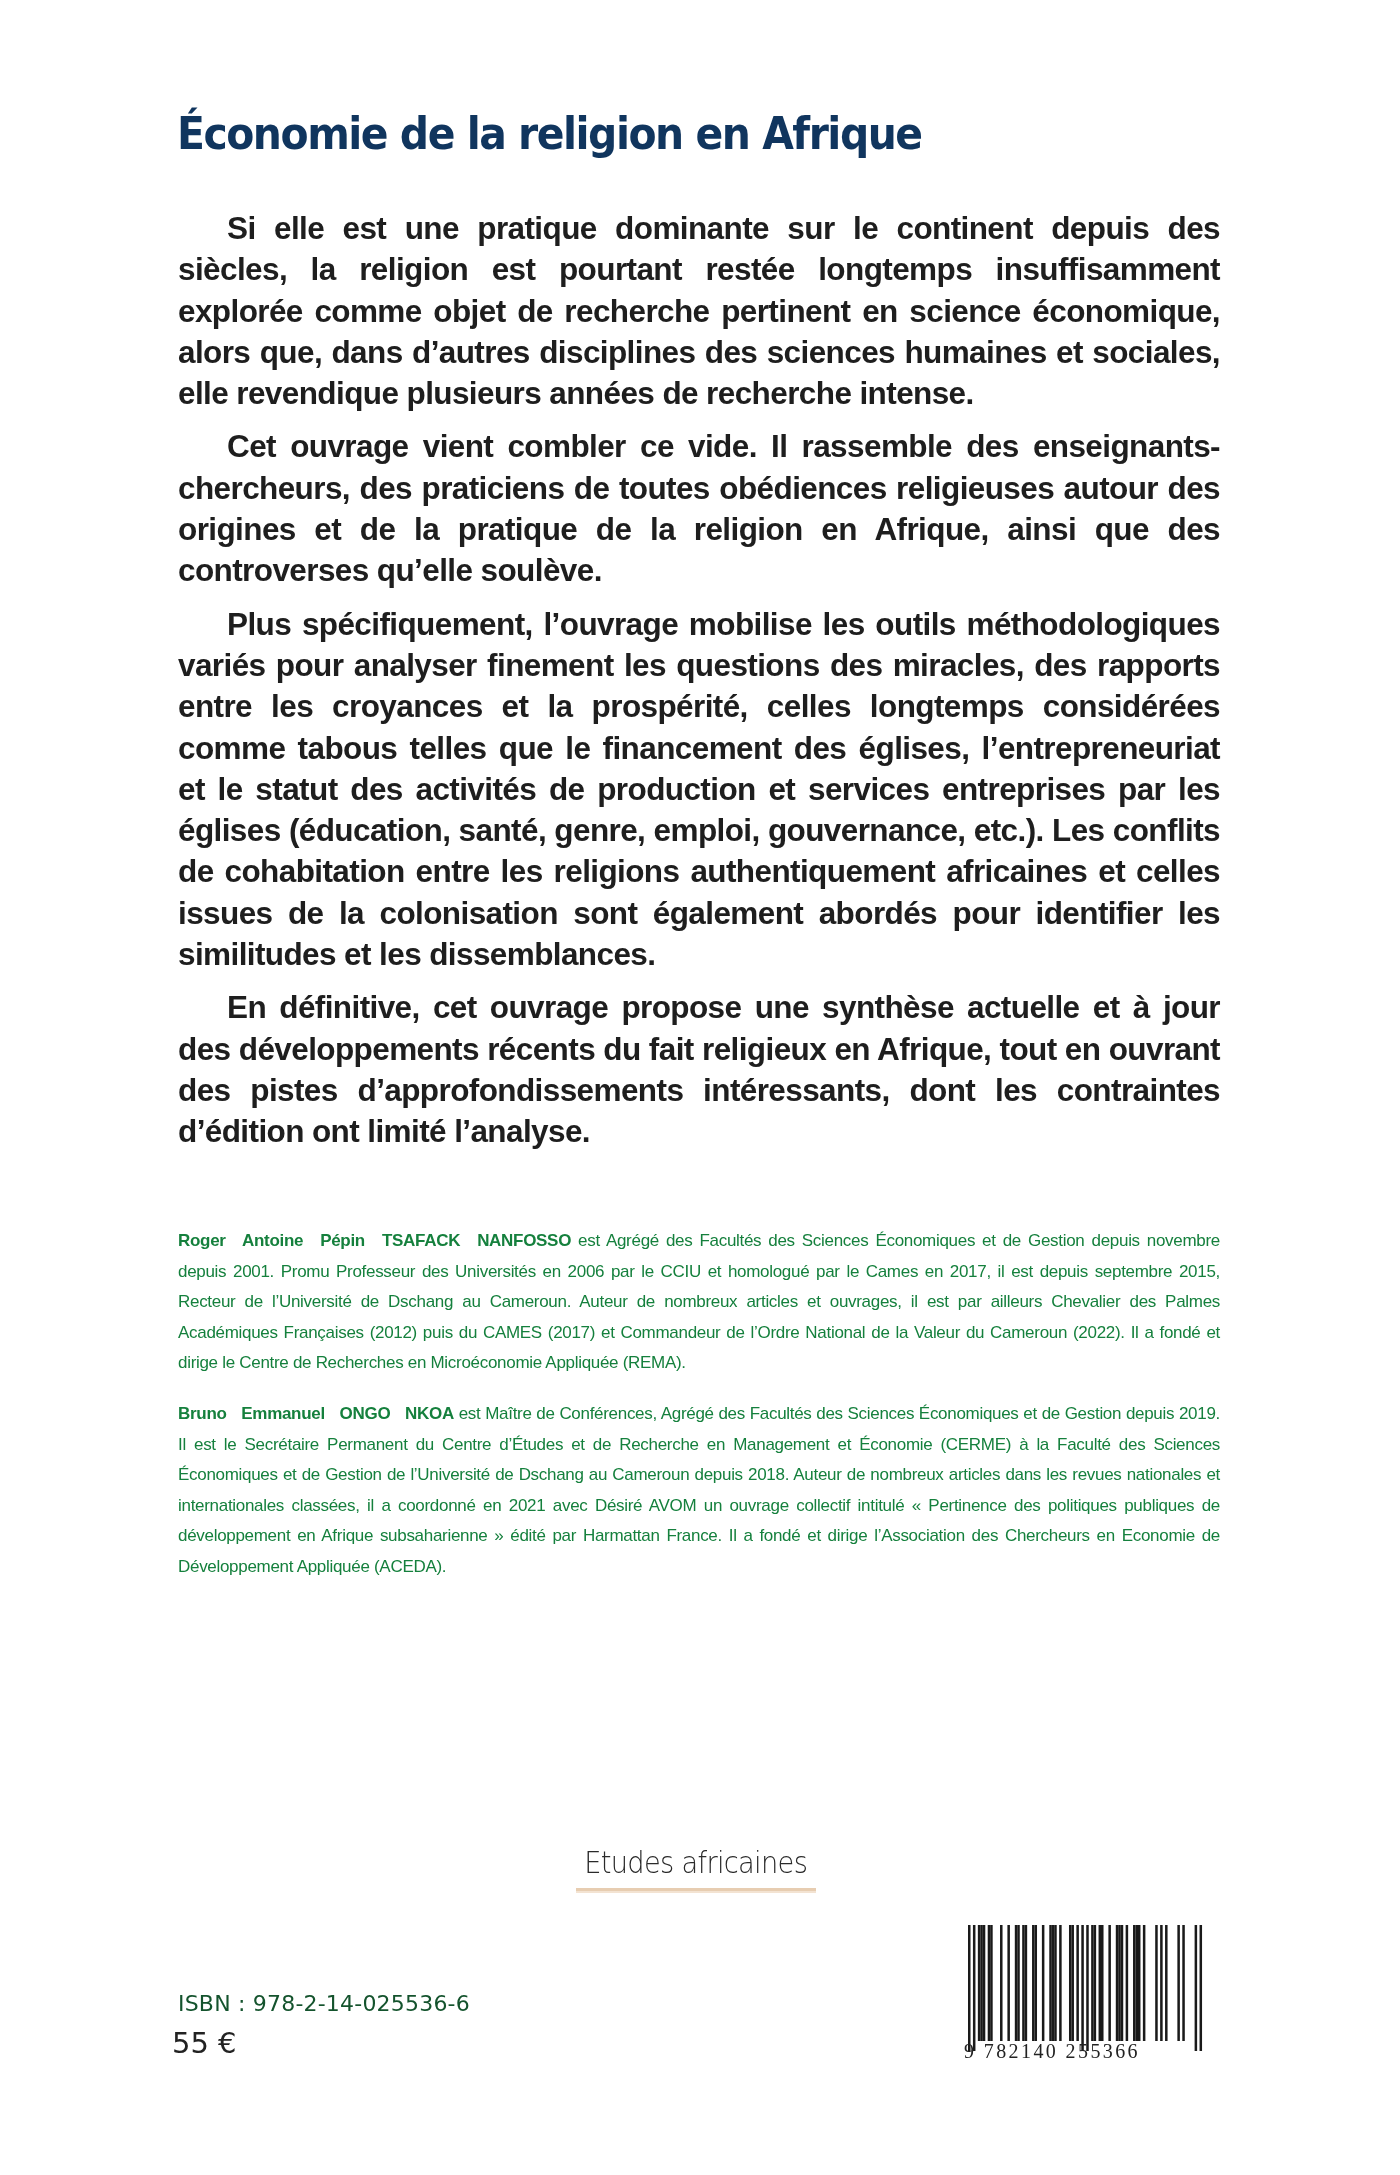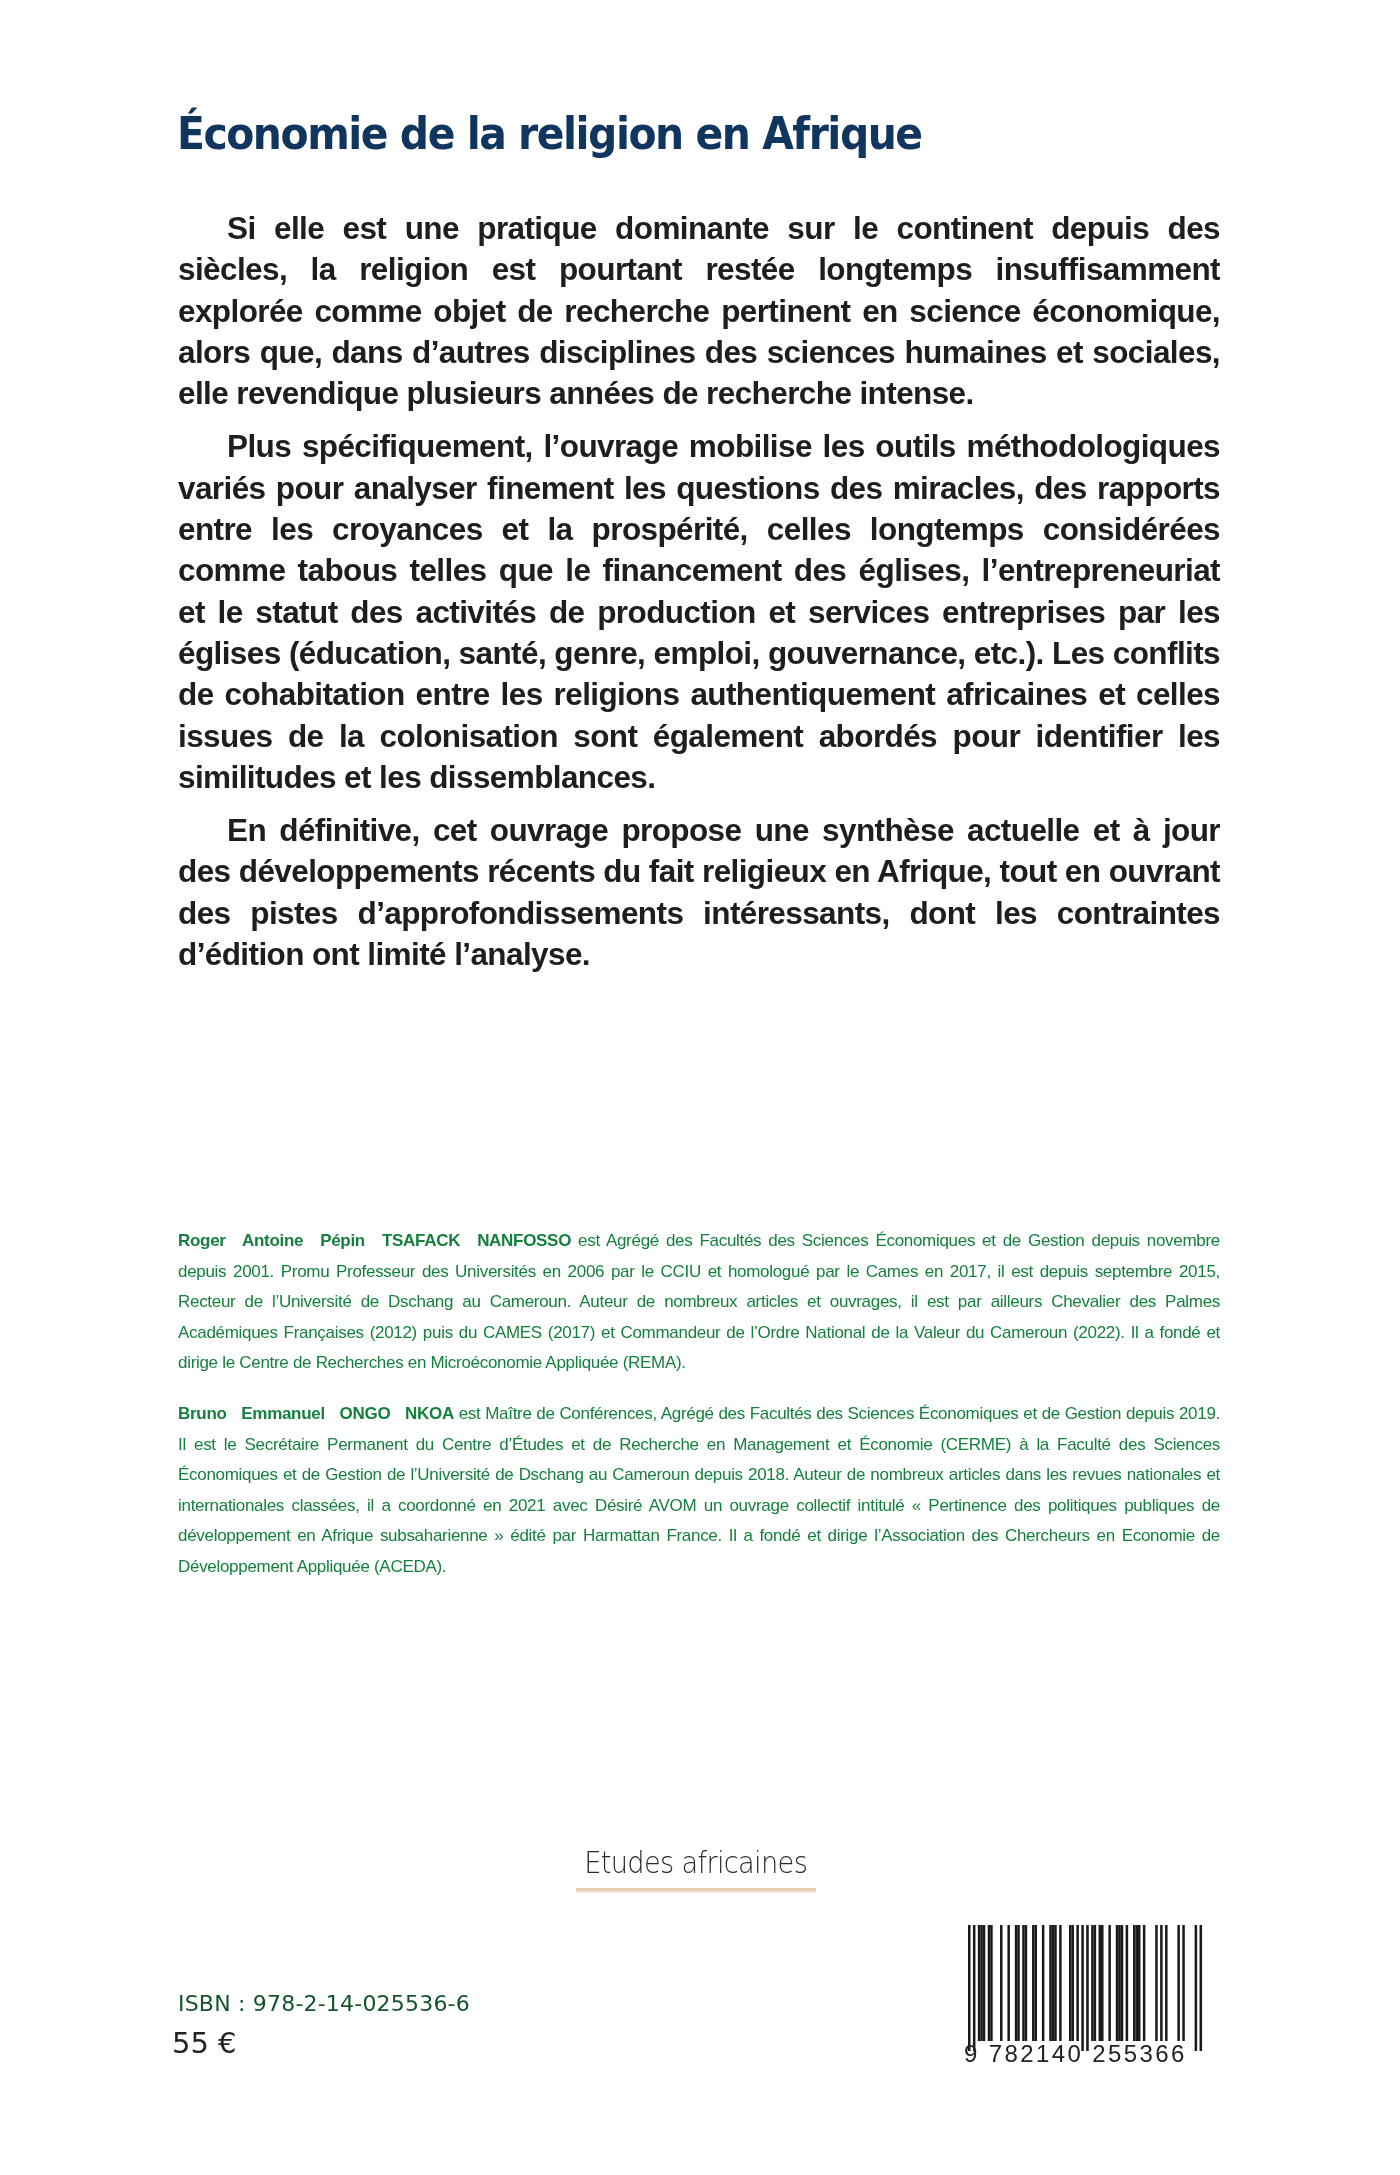--- a/index.html
+++ b/index.html
@@ -127,36 +127,37 @@
       height: 120px;
     }
     .barcode svg {
       display: block;
     }
     .barcode-digits {
       position: absolute;
       left: 964px;
       top: 2040px;
       width: 244px;
-      font-family: Liberation Sans, sans-serif;
-      font-size: 24px;
+      font-family: Liberation Serif, serif;
+      font-size: 20px;
       color: #222;
       letter-spacing: 2.4px;
       white-space: nowrap;
     }
   </style>
 </head>
 <body>
 
 <div class="page">
 
   <h1 class="title">Économie de la religion en Afrique</h1>
 
   <div class="body-text">
     <p>Si elle est une pratique dominante sur le continent depuis des siècles, la religion est pourtant restée longtemps insuffisamment explorée comme objet de recherche pertinent en science économique, alors que, dans d’autres disciplines des sciences humaines et sociales, elle revendique plusieurs années de recherche intense.</p>
+    <p>Cet ouvrage vient combler ce vide. Il rassemble des enseignants-chercheurs, des praticiens de toutes obédiences religieuses autour des origines et de la pratique de la religion en Afrique, ainsi que des controverses qu’elle soulève.</p>
     <p>Plus spécifiquement, l’ouvrage mobilise les outils méthodologiques variés pour analyser finement les questions des miracles, des rapports entre les croyances et la prospérité, celles longtemps considérées comme tabous telles que le financement des églises, l’entrepreneuriat et le statut des activités de production et services entreprises par les églises (éducation, santé, genre, emploi, gouvernance, etc.). Les conflits de cohabitation entre les religions authentiquement africaines et celles issues de la colonisation sont également abordés pour identifier les similitudes et les dissemblances.</p>
     <p>En définitive, cet ouvrage propose une synthèse actuelle et à jour des développements récents du fait religieux en Afrique, tout en ouvrant des pistes d’approfondissements intéressants, dont les contraintes d’édition ont limité l’analyse.</p>
   </div>
 
   <div class="bios">
     <p><span class="author-name">Roger Antoine Pépin TSAFACK NANFOSSO</span><span> est Agrégé des Facultés des Sciences Économiques et de Gestion depuis novembre depuis 2001. Promu Professeur des Universités en 2006 par le CCIU et homologué par le Cames en 2017, il est depuis septembre 2015, Recteur de l’Université de Dschang au Cameroun. Auteur de nombreux articles et ouvrages, il est par ailleurs Chevalier des Palmes Académiques Françaises (2012) puis du CAMES (2017) et Commandeur de l’Ordre National de la Valeur du Cameroun (2022). Il a fondé et dirige le Centre de Recherches en Microéconomie Appliquée (REMA).</span></p>
     <p><span class="author-name">Bruno Emmanuel ONGO NKOA</span><span> est Maître de Conférences, Agrégé des Facultés des Sciences Économiques et de Gestion depuis 2019. Il est le Secrétaire Permanent du Centre d’Études et de Recherche en Management et Économie (CERME) à la Faculté des Sciences Économiques et de Gestion de l’Université de Dschang au Cameroun depuis 2018. Auteur de nombreux articles dans les revues nationales et internationales classées, il a coordonné en 2021 avec Désiré AVOM un ouvrage collectif intitulé « Pertinence des politiques publiques de développement en Afrique subsaharienne » édité par Harmattan France. Il a fondé et dirige l’Association des Chercheurs en Economie de Développement Appliquée (ACEDA).</span></p>
   </div>
 
   <div class="collection">

